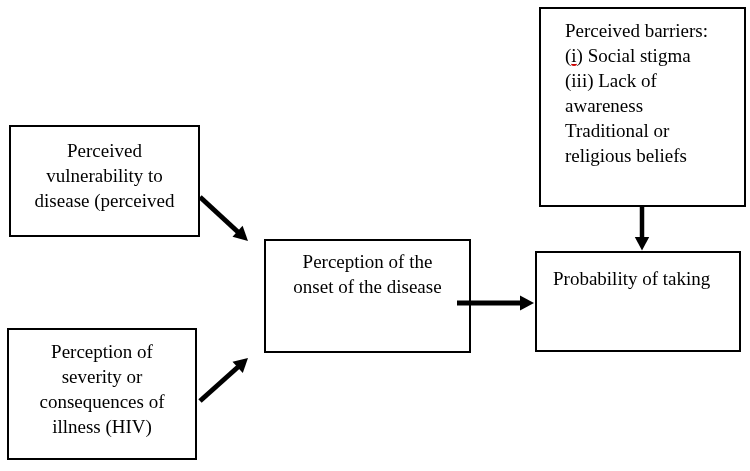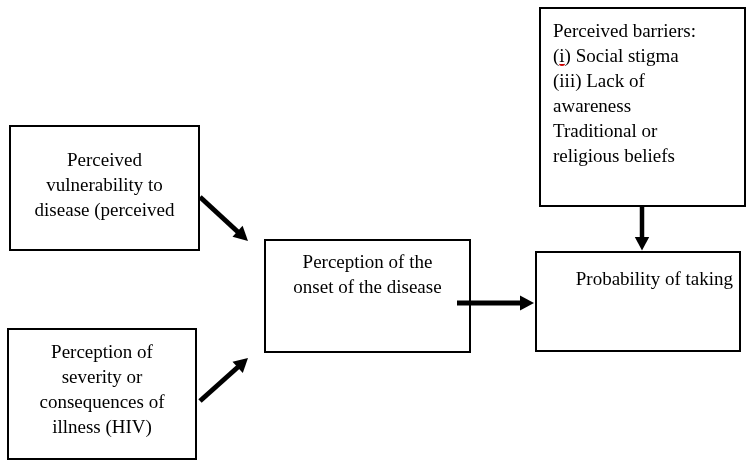--- a/index.html
+++ b/index.html
@@ -21,25 +21,25 @@
     background: #ffffff;
     border: 2px solid #000000;
     box-sizing: border-box;
     font-size: 19px;
     line-height: 25px;
     color: #000000;
   }
   .box.centered { text-align: center; }
   .box.lefted   { text-align: left; }
 
-  #box-vulnerability { left: 9px;   top: 125px; width: 191px; height: 126px; padding-top: 20px; }
+  #box-vulnerability { left: 9px;   top: 125px; width: 191px; height: 112px; padding-top: 11px; }
   #box-severity      { left: 7px;   top: 328px; width: 190px; height: 132px; padding-top: 9px; text-align: center;  }
   #box-threat        { left: 264px; top: 239px; width: 207px; height: 114px; padding-top: 8px;  }
-  #box-probability   { left: 535px; top: 251px; width: 206px; height: 101px; padding-top: 13px; padding-left: 16px; padding-right: 6px; text-align: right; }
-  #box-barriers      { left: 539px; top: 7px;   width: 207px; height: 200px; padding-top: 9px;  padding-left: 12px; padding-right: 4px; }
+  #box-probability   { left: 535px; top: 251px; width: 206px; height: 101px; padding-top: 13px; padding-left: 16px; padding-right: 6px; }
+  #box-barriers      { left: 539px; top: 7px;   width: 207px; height: 200px; padding-top: 9px;  padding-left: 24px; padding-right: 4px; }
 
   .txt { white-space: nowrap; }
 
   
   .squiggle { position: relative; display: inline-block; }
   .squiggle::after {
     content: "";
     position: absolute;
     left: 6px;
     bottom: 2px;

